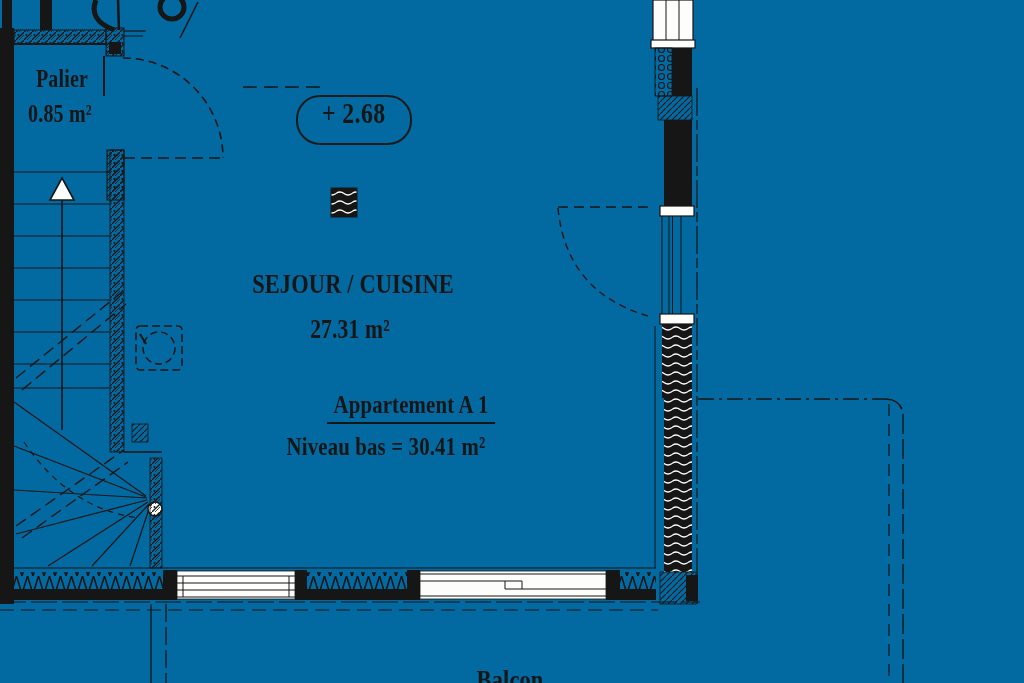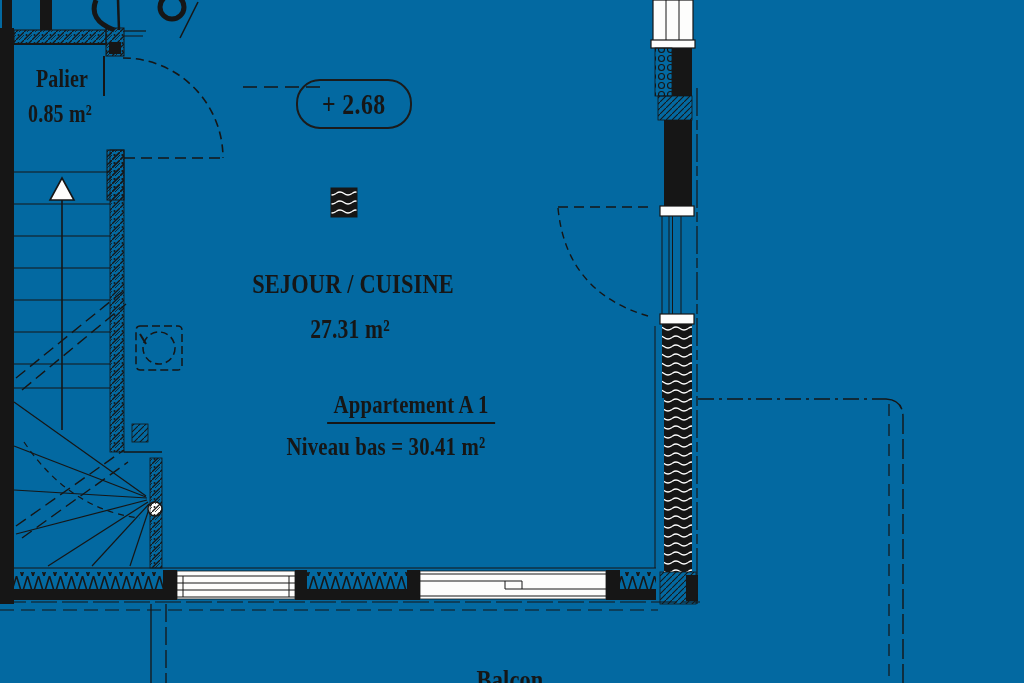--- a/index.html
+++ b/index.html
@@ -14,23 +14,23 @@
     letter-spacing:0.2px;line-height:1;
   }
   .palier-name{font-size:25px;}
   .palier-area{font-size:25px;}
   .room-name{font-size:28px;}
   .room-area{font-size:27px;}
   .apt-title{font-size:26px;border-bottom:2.5px solid #161616;padding:0 8px 4px 8px;}
   .apt-area{font-size:26px;}
   .balcon{font-size:28px;}
   .stadium{
-    position:absolute;left:296px;top:79px;width:112px;height:46px;
+    position:absolute;left:296px;top:95px;width:112px;height:46px;
     border:2px solid #1b1b1b;border-radius:24px;
-    display:flex;align-items:center;justify-content:center;
+    display:flex;justify-content:center;
   }
   .stadium span{
     font-size:29px;font-weight:bold;color:#161616;white-space:nowrap;
     transform:scaleX(0.82);letter-spacing:0.5px;
   }
 </style>
 </head>
 <body>
 
 <div id="stage">

